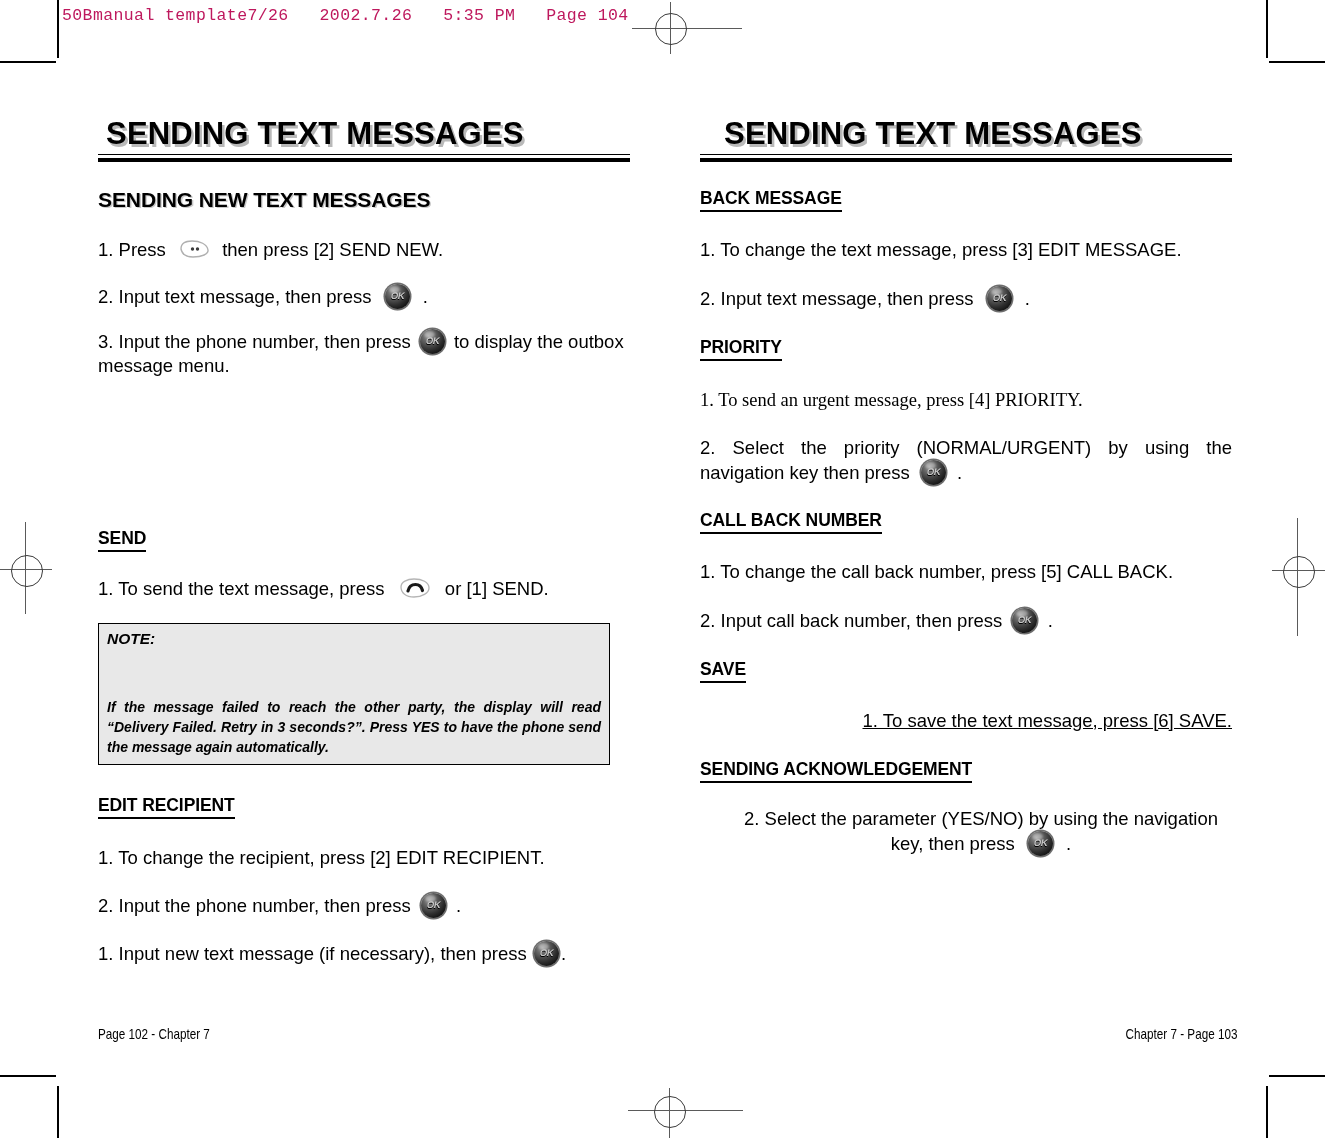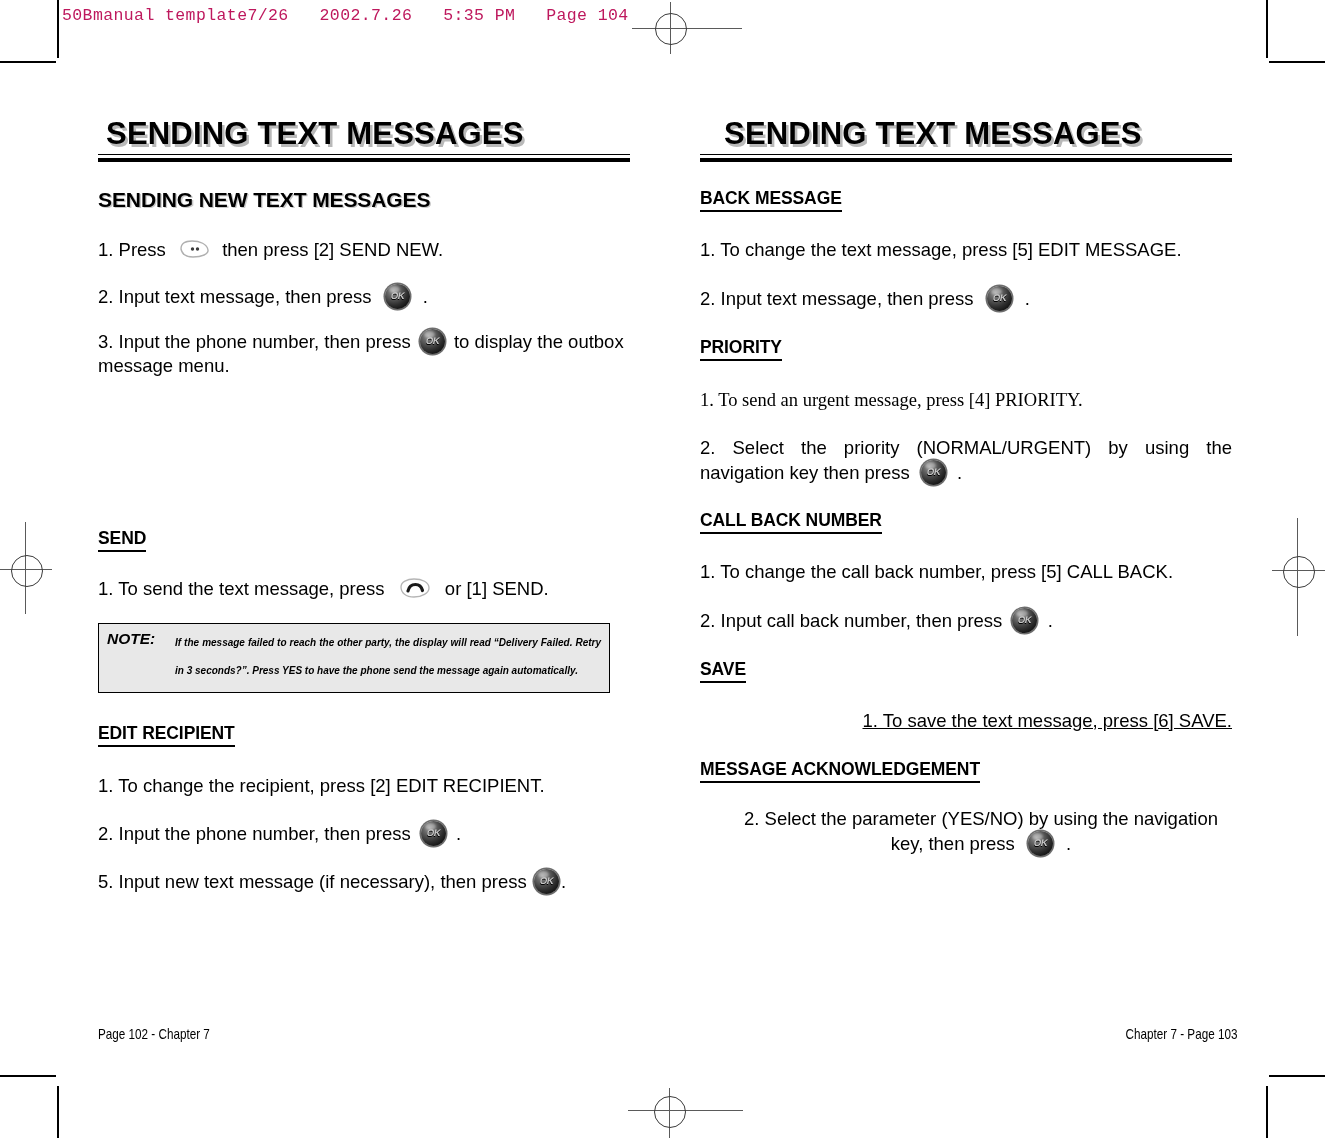--- a/index.html
+++ b/index.html
@@ -135,33 +135,33 @@
 
   
   .note-box {
     border: 1.6px solid #000000;
     background: #e8e8e8;
     padding: 5px 8px 7px 8px;
     margin: 22px 0 0 0;
     width: 494px;
     box-sizing: content-box;
   }
-  .note-row { display: flex; }
+  .note-row { display: flex; flex-direction: column; }
   .note-label {
     font-size: 15.5px;
     font-weight: bold;
     font-style: italic;
     flex: 0 0 68px;
     line-height: 20px;
   }
   .note-text {
-    font-size: 10px;
+    font-size: 14px;
     font-weight: bold;
     font-style: italic;
-    line-height: 28px;
+    line-height: 20px;
     text-align: justify;
     flex: 1 1 auto;
   }
 
   
   .footer {
     position: absolute;
     bottom: 96px;
     font-size: 15px;
     font-family: "Liberation Sans", sans-serif;
@@ -279,42 +279,42 @@
       <span>1. To change the recipient, press [2] EDIT RECIPIENT.</span>
     </p>
 
     <p class="step" style="margin-top:23px;">
       <span>2. Input the phone number, then press</span>
       <span class="icon icon-ok" style="margin:0 5px;"></span>
       <span>.</span>
     </p>
 
     <p class="step" style="margin-top:23px;">
-      <span>5. Input new text message (if necessary), then press</span>
+      <span>1. Input new text message (if necessary), then press</span>
       <span class="icon icon-ok" style="margin:0 2px;"></span><span>.</span>
     </p>
 
   </div>
 
   <div class="column col-right">
 
     <div class="banner">
       <div class="banner-title">SENDING TEXT MESSAGES</div>
       <div class="banner-rules">
         <div class="rule-thin"></div>
         <div class="rule-thick"></div>
       </div>
     </div>
 
     <div class="sub-head-wrap" style="margin-top:26px;">
       <h3 class="sub-head">BACK MESSAGE</h3>
     </div>
 
     <p class="step" style="margin-top:26px;">
-      <span>1. To change the text message, press [5] EDIT MESSAGE.</span>
+      <span>1. To change the text message, press [3] EDIT MESSAGE.</span>
     </p>
 
     <p class="step" style="margin-top:24px; text-align:left;">
       <span>2.  Input text message, then press</span>
       <span class="icon icon-ok" style="margin:0 8px;"></span>
       <span>.</span>
     </p>
 
     <div class="sub-head-wrap" style="margin-top:26px;">
       <h3 class="sub-head">PRIORITY</h3>
@@ -346,21 +346,21 @@
 
     <div class="sub-head-wrap" style="margin-top:26px;">
       <h3 class="sub-head">SAVE</h3>
     </div>
 
     <p class="step" style="margin-top:26px; text-align:right;text-decoration:underline;">
       <span>1. To save the text message, press [6] SAVE.</span>
     </p>
 
     <div class="sub-head-wrap" style="margin-top:26px;">
-      <h3 class="sub-head">MESSAGE ACKNOWLEDGEMENT</h3>
+      <h3 class="sub-head">SENDING ACKNOWLEDGEMENT</h3>
     </div>
 
 
     <p class="step" style="margin-top:24px; text-align:center;margin-left:30px;">
       <span>2. Select the parameter (YES/NO) by using the navigation key, then press</span>
       <span class="icon icon-ok" style="margin:0 8px;"></span>
       <span>.</span>
     </p>
 
   </div>

